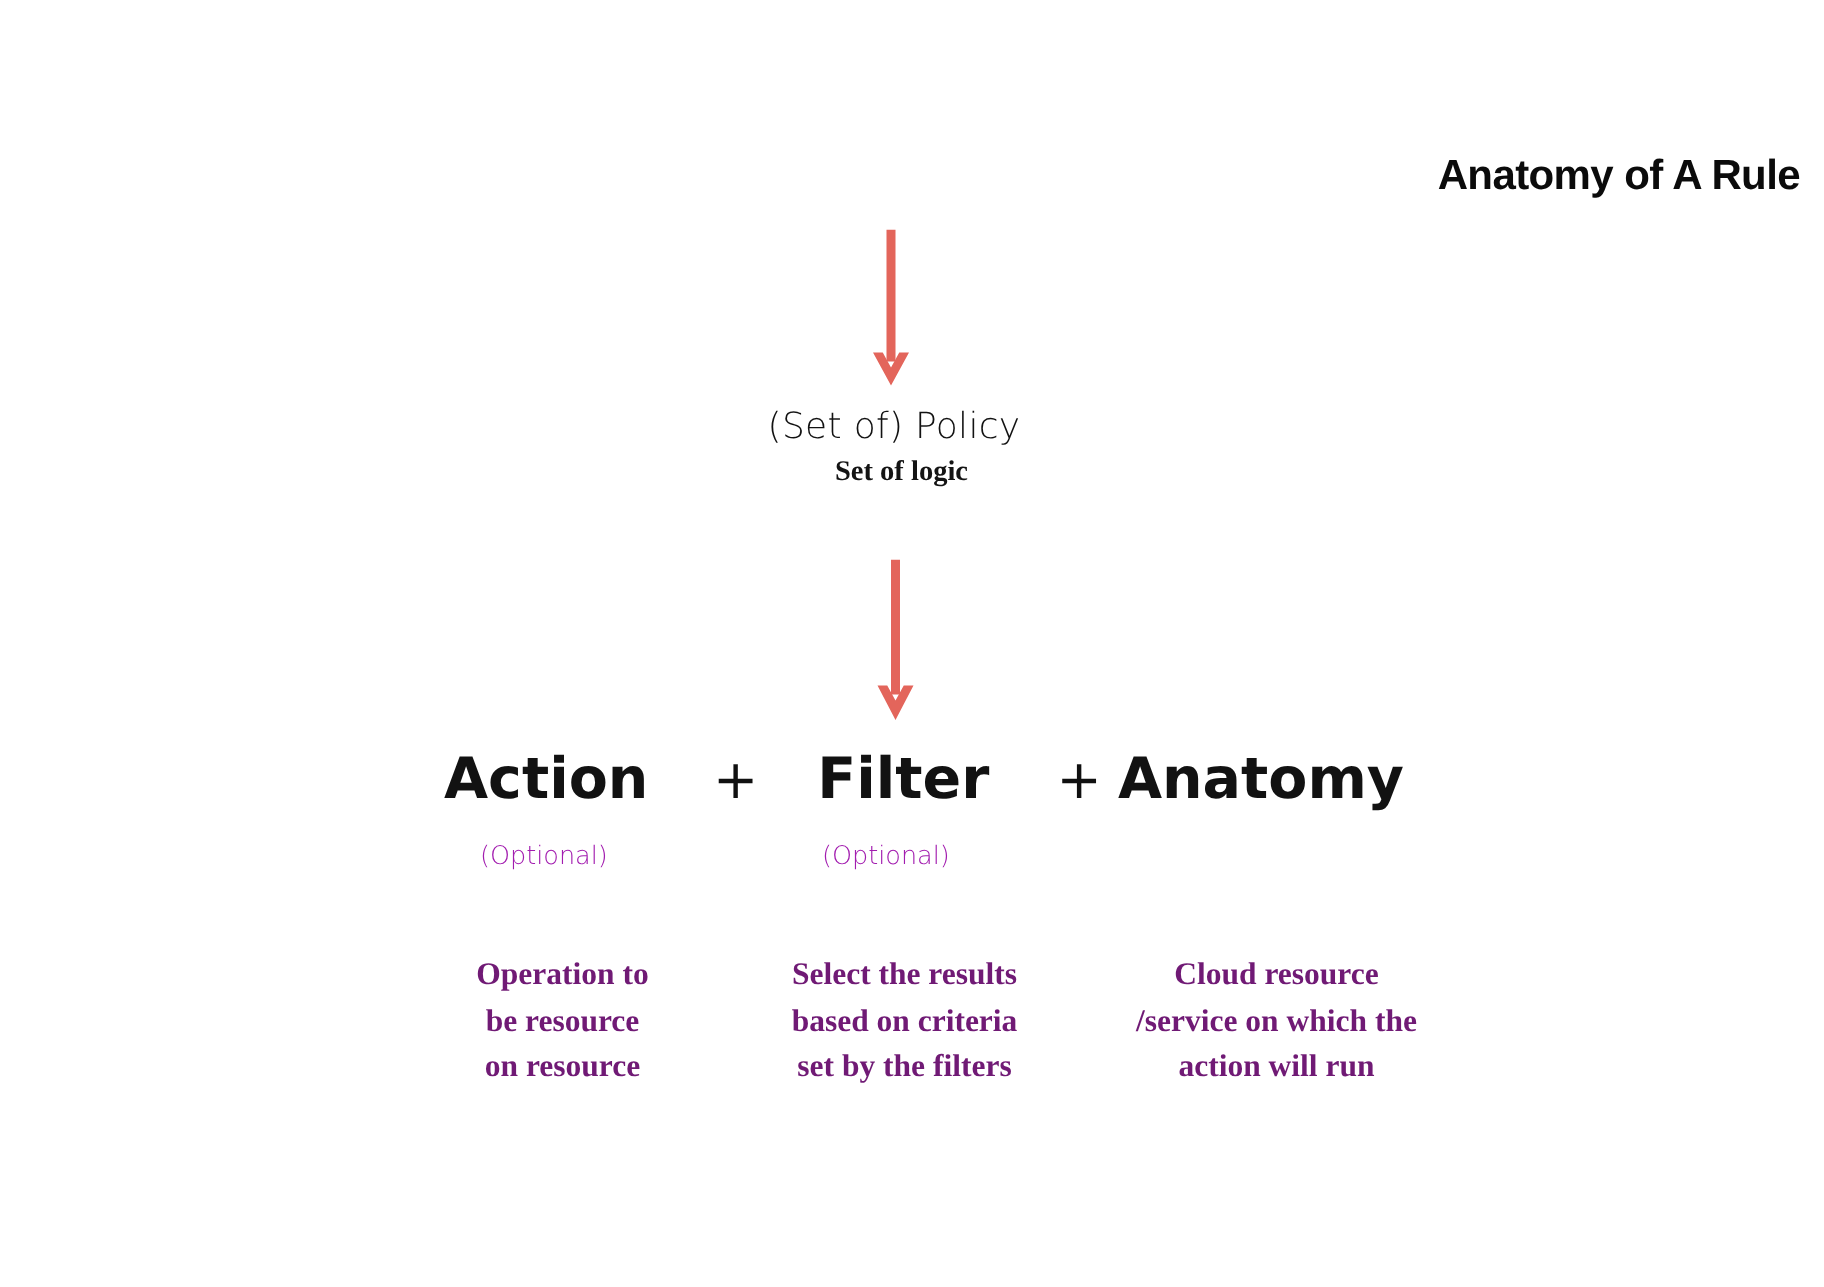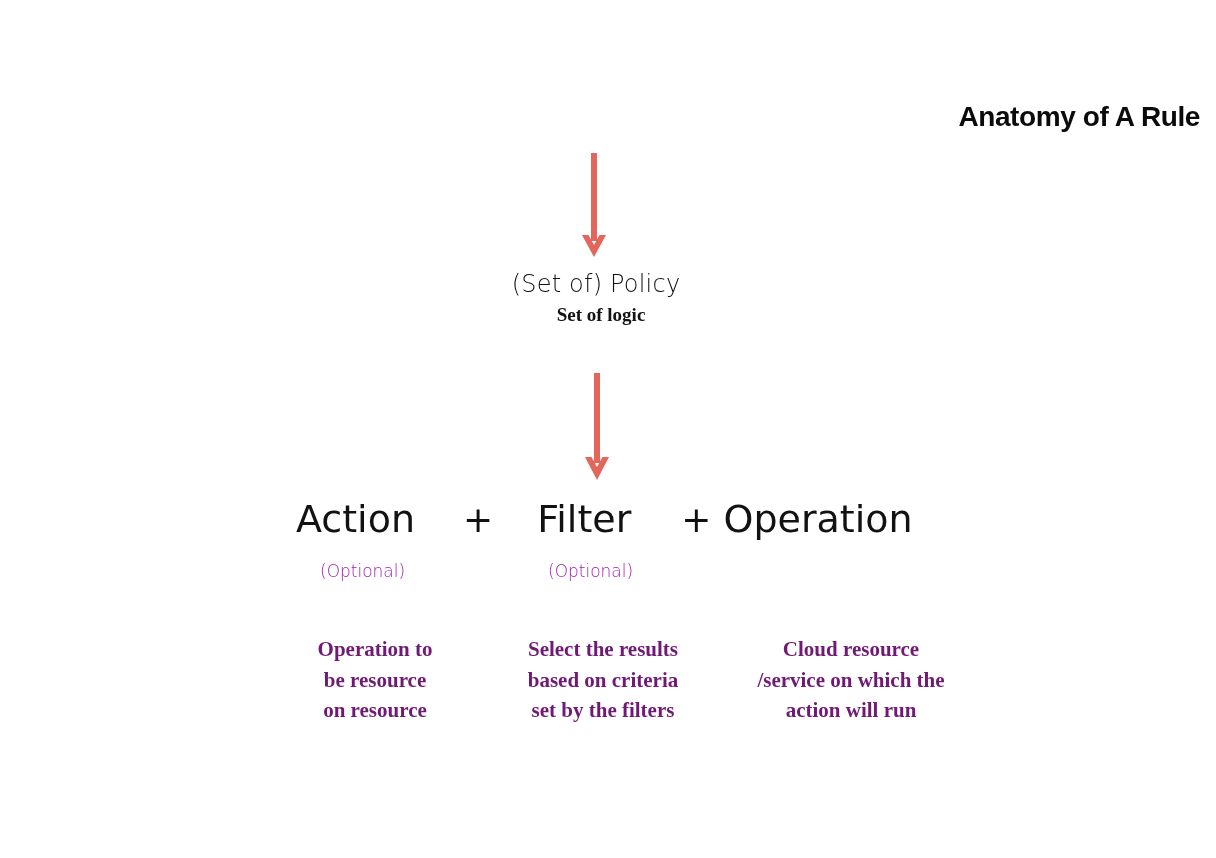--- a/index.html
+++ b/index.html
@@ -85,21 +85,21 @@
     top: 500px;
     left: 296px;
     width: 640px;
     height: 58px;
     display: flex;
     align-items: baseline;
     justify-content: flex-start;
   }
   .term {
     font-family: "DejaVu Sans", sans-serif;
-    font-weight: 400;
+    font-weight: 700;
     font-size: 38px;
     color: #121212;
     line-height: 1;
     white-space: nowrap;
   }
   .plus {
     font-family: "DejaVu Sans", sans-serif;
     font-weight: 500;
     font-size: 36px;
     color: #101010;
@@ -170,21 +170,21 @@
 
   <div class="formula">
     <span class="term">Action</span>
     <span class="gap-a"></span>
     <span class="plus">+</span>
     <span class="gap-b"></span>
     <span class="term">Filter</span>
     <span class="gap-c"></span>
     <span class="plus">+</span>
     <span class="gap-d"></span>
-    <span class="term">Operation</span>
+    <span class="term">Anatomy</span>
   </div>
 
   <div class="optional optional-action">(Optional)</div>
   <div class="optional optional-filter">(Optional)</div>
 
   <div class="desc desc-action">
     <span>Operation to</span>
     <span>be resource</span>
     <span>on resource</span>
   </div>

